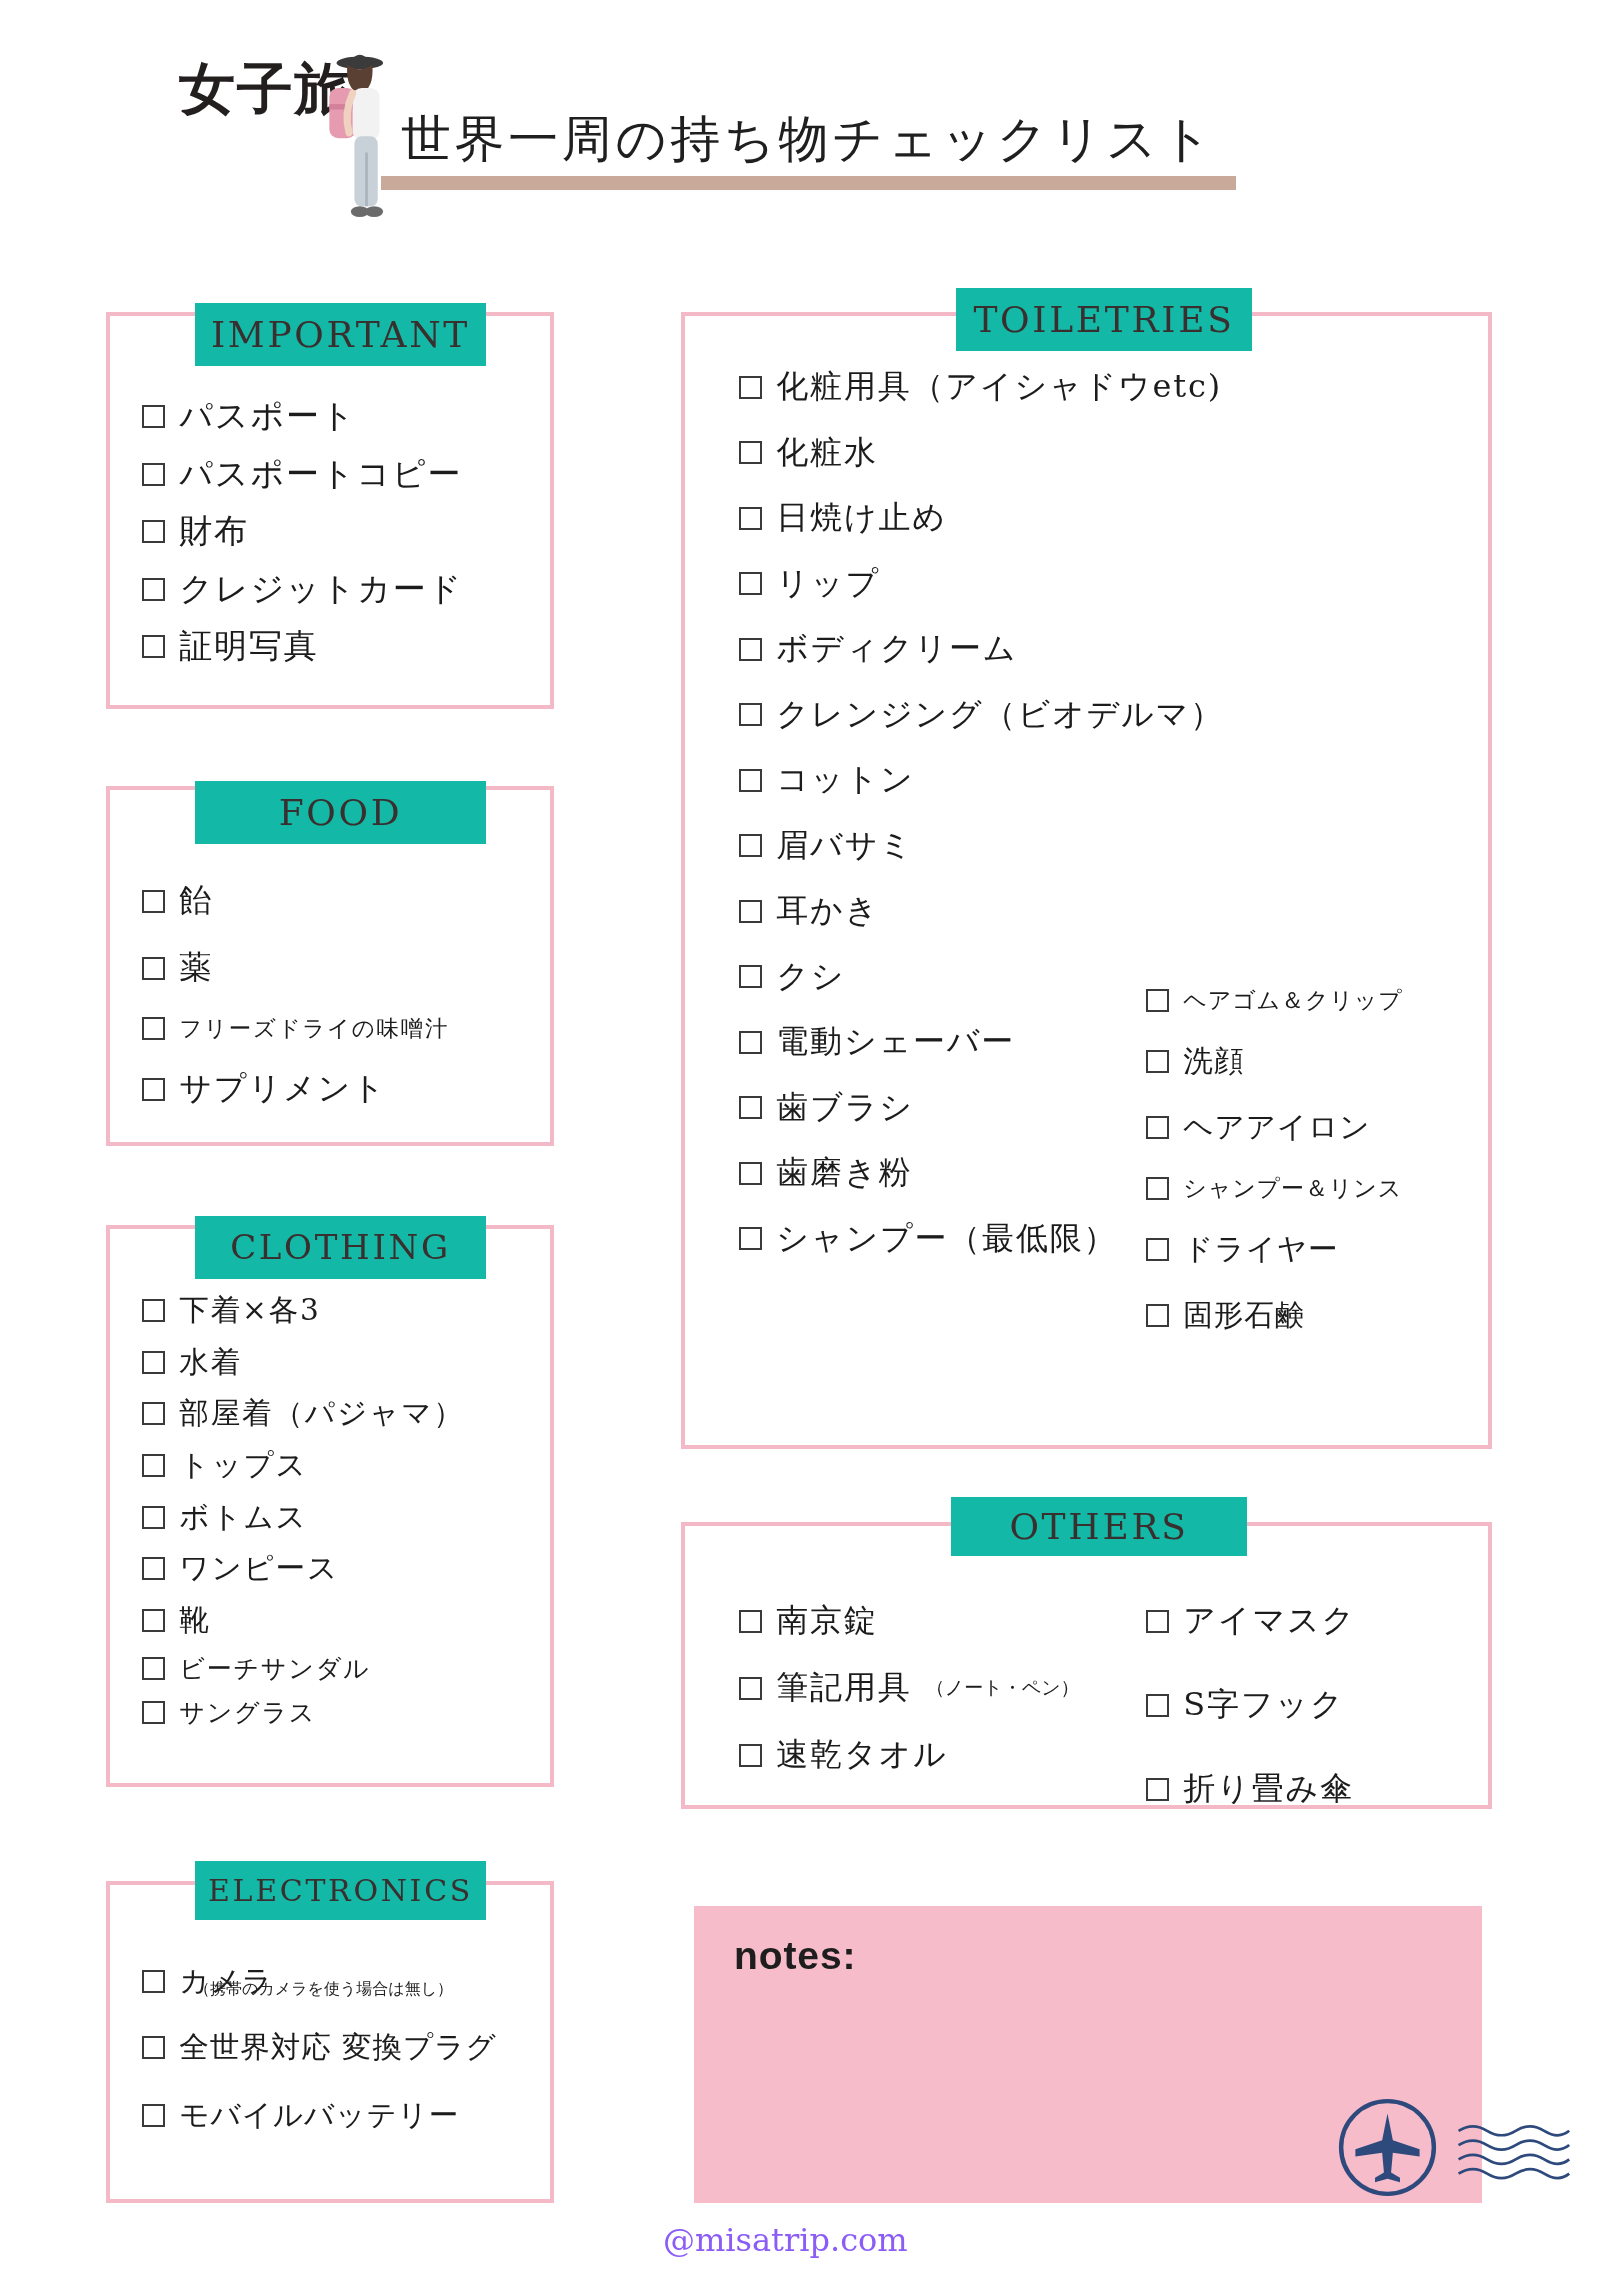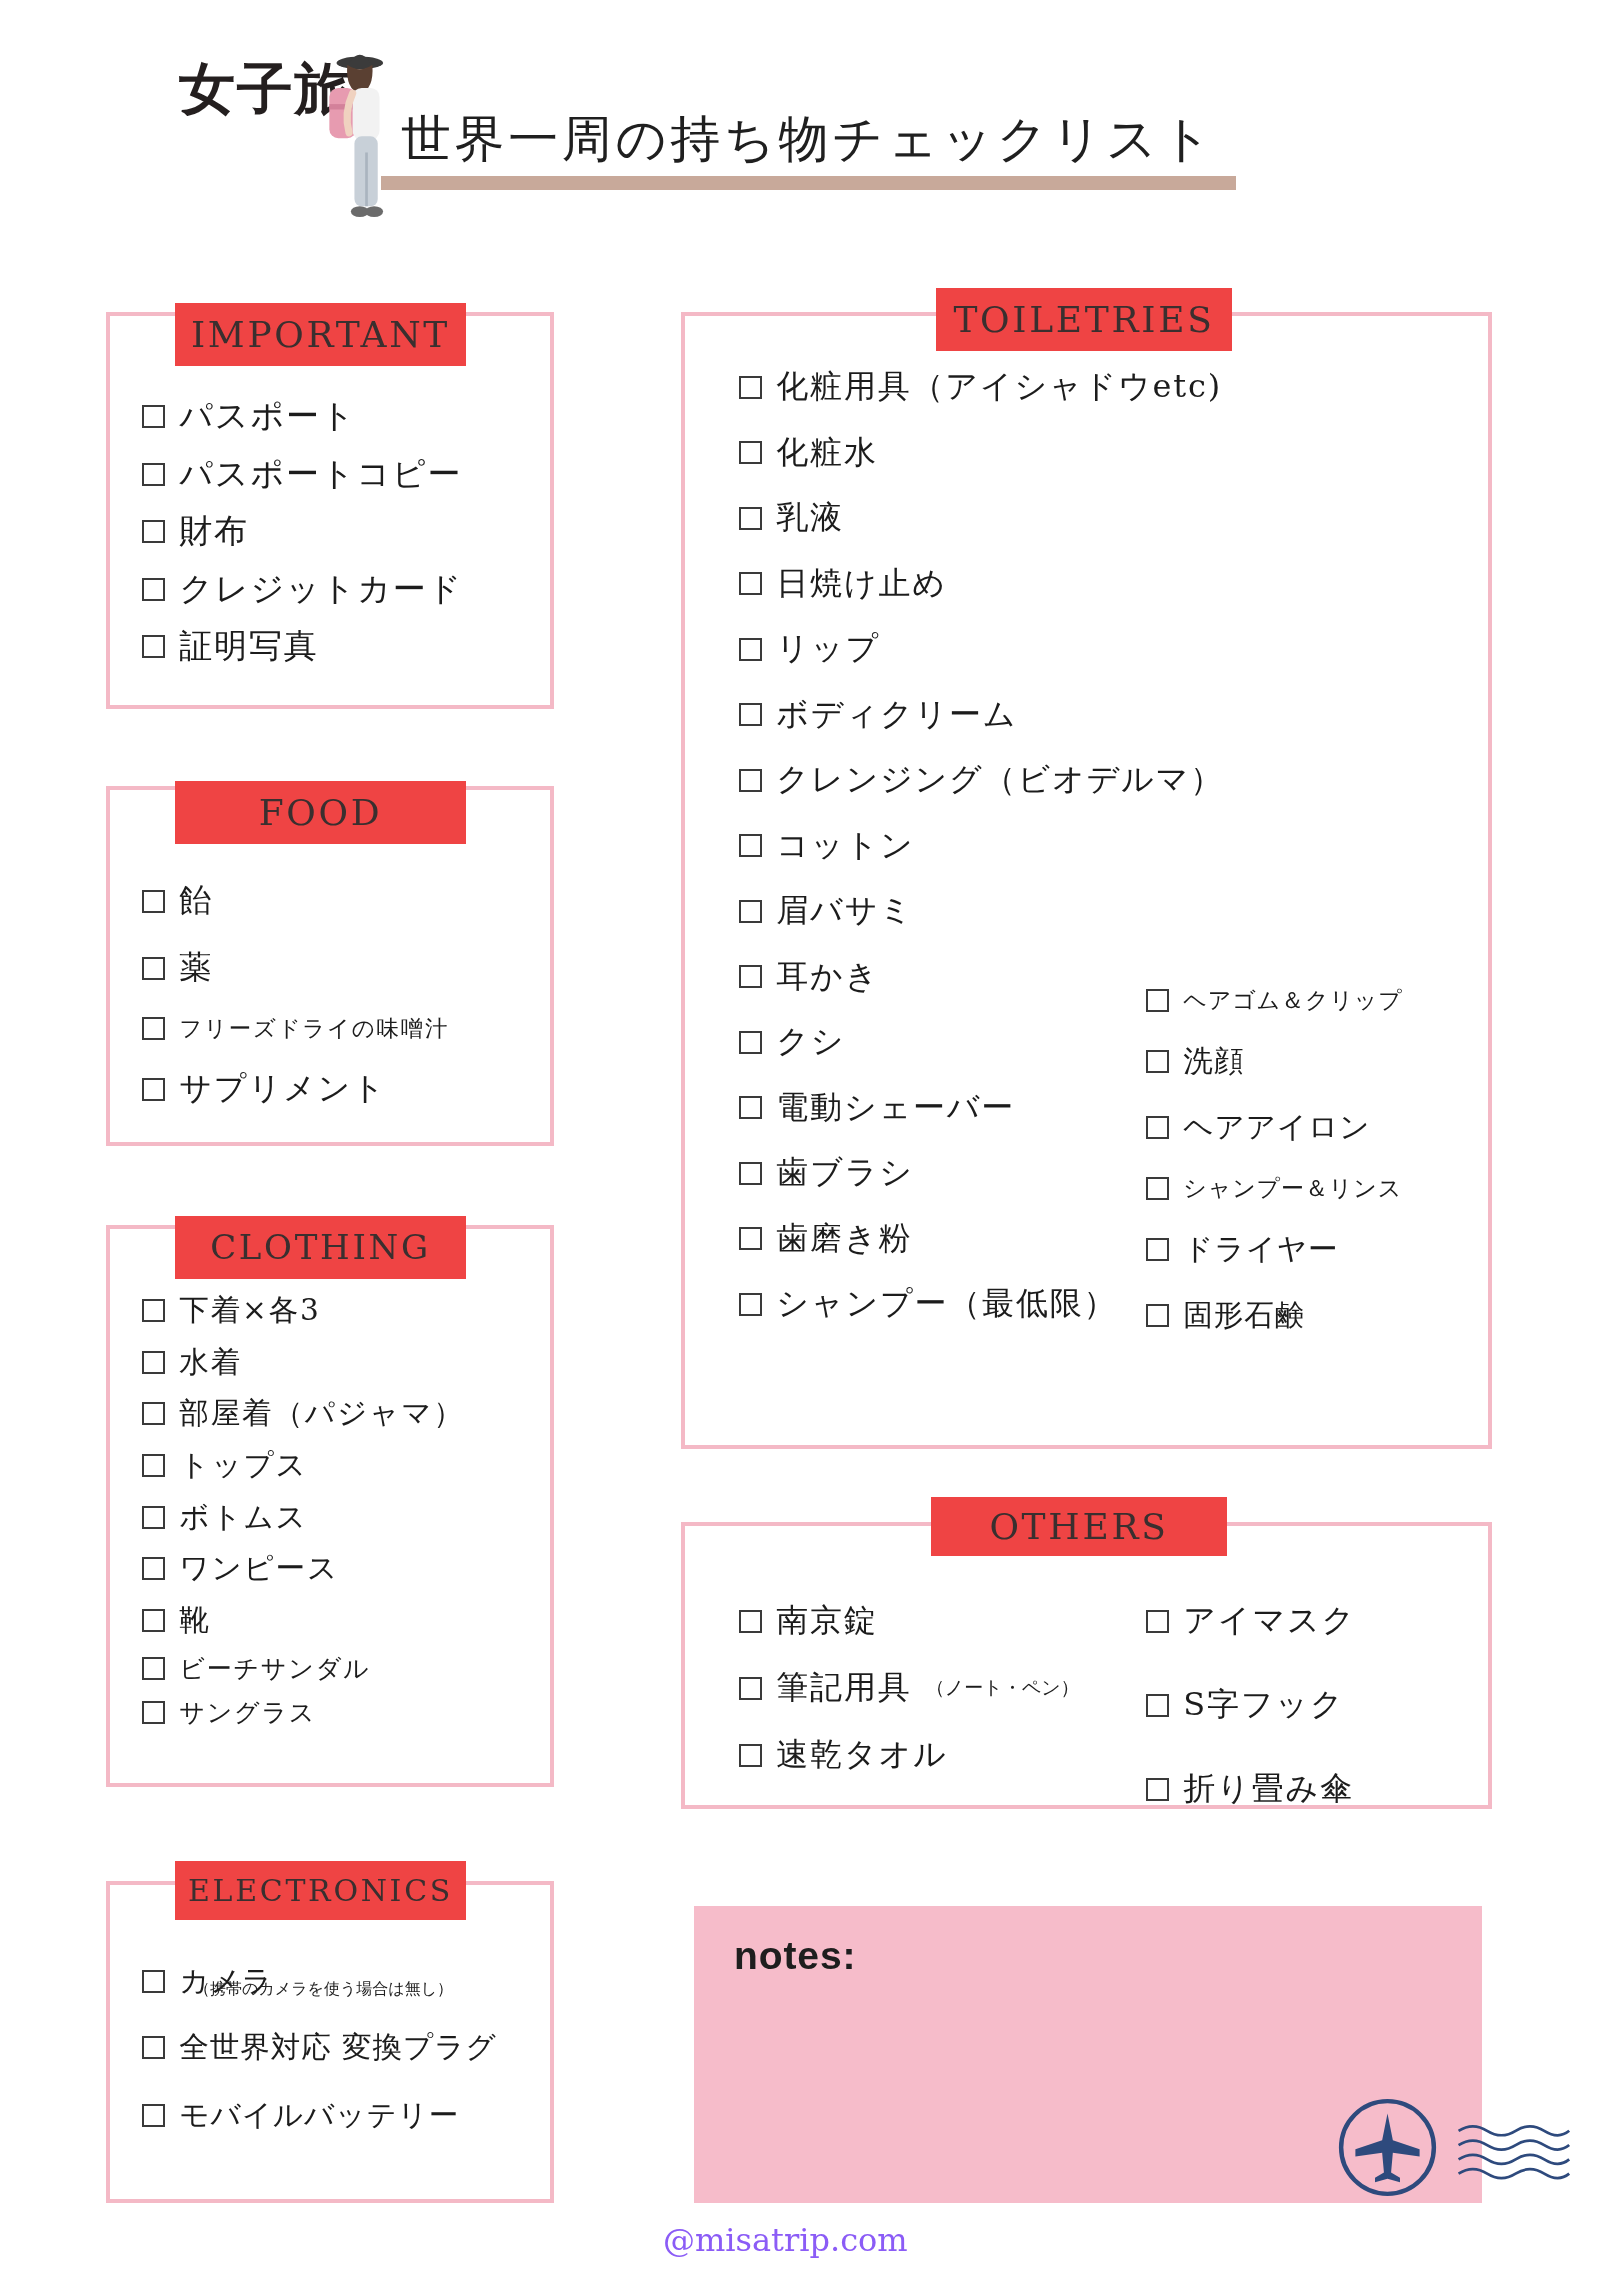--- a/index.html
+++ b/index.html
@@ -58,27 +58,28 @@
 
   
   .section {
     position: absolute;
     border: 4.5px solid #f4b9c6;
     box-sizing: border-box;
     background: #ffffff;
   }
   .sec-title {
     position: absolute;
-    background: #ef4444;
+    background: #14b8a6;
     color: #3a2f2f;
     text-align: center;
     font-family: "DejaVu Serif", serif;
     letter-spacing: 2.7px;
     box-sizing: border-box;
     z-index: 5;
+    margin-left: 20px;
   }
 
   
   .item {
     display: flex;
     align-items: center;
     gap: 14.3px;
     white-space: nowrap;
   }
   .box {
@@ -415,24 +416,20 @@
     <div class="item">
         <span class="box"></span>
         <span class="lbl">化粧用具（アイシャドウetc)</span>
       </div>
     <div class="item">
         <span class="box"></span>
         <span class="lbl">化粧水</span>
       </div>
     <div class="item">
         <span class="box"></span>
-        <span class="lbl">乳液</span>
-      </div>
-    <div class="item">
-        <span class="box"></span>
         <span class="lbl">日焼け止め</span>
       </div>
     <div class="item">
         <span class="box"></span>
         <span class="lbl">リップ</span>
       </div>
     <div class="item">
         <span class="box"></span>
         <span class="lbl">ボディクリーム</span>
       </div>

